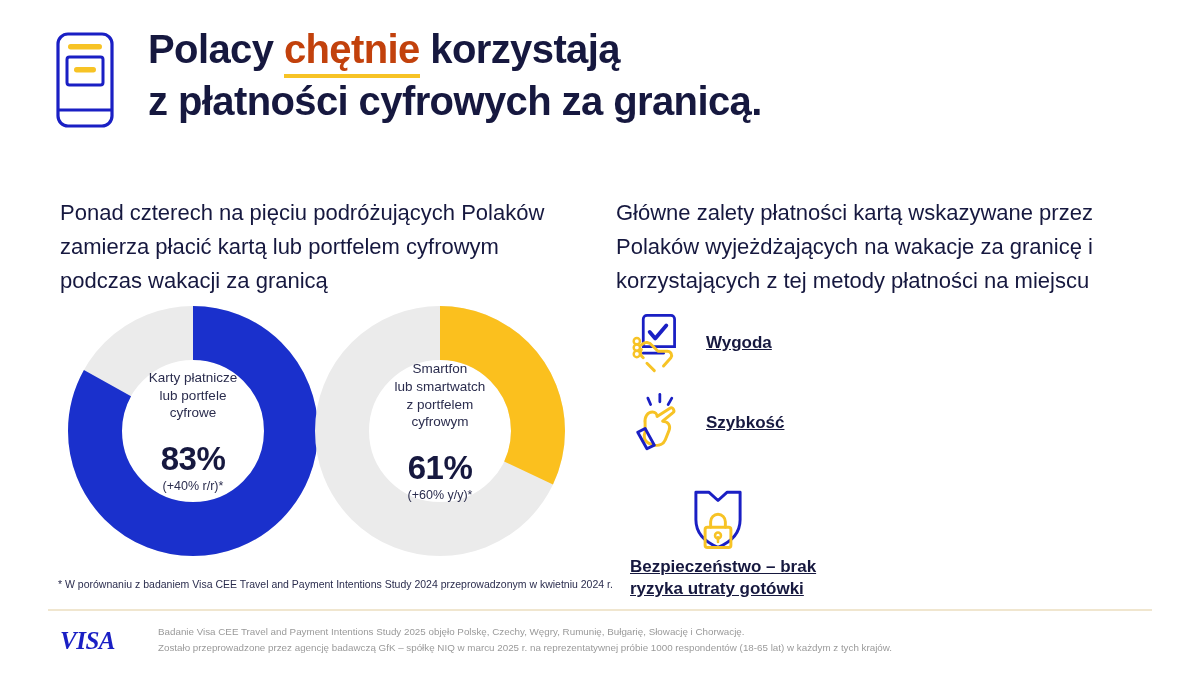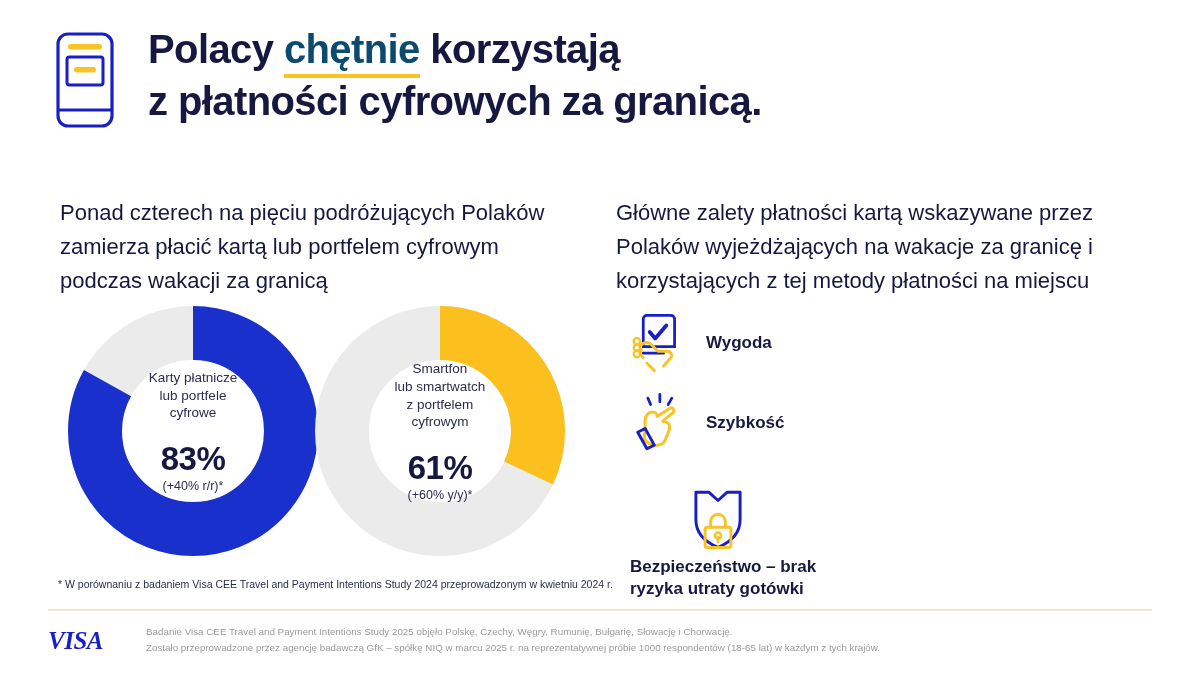--- a/index.html
+++ b/index.html
@@ -35,21 +35,21 @@
   }
   .title-line {
     font-size: 40px;
     font-weight: bold;
     color: #16183f;
     letter-spacing: -0.6px;
     line-height: 1.18;
     white-space: nowrap;
   }
   .title-hl {
-    color: #0c4a6e;
+    color: #c2410c;
     position: relative;
     display: inline-block;
     padding-bottom: 1px;
     border-bottom: 4px solid #f7c325;
   }
 
   
   .col-intro {
     position: absolute;
     font-size: 22px;
@@ -109,20 +109,21 @@
   #benefits {
     position: absolute;
     left: 620px; top: 300px;
     width: 500px;
   }
   .benefit-row {
     position: absolute;
     display: flex;
     align-items: center;
     height: 76px;
+    text-decoration: underline;
   }
   #benefit-0 { left: 0px; top: 5px; }
   #benefit-1 { left: 0px; top: 85px; }
   #benefit-2 { left: 0px; top: 180px; flex-direction: column; }
   .benefit-icon {
     width: 76px;
     height: 76px;
     flex: 0 0 76px;
     display: flex;
     align-items: center;
@@ -146,21 +147,21 @@
     white-space: nowrap;
   }
   #divider {
     position: absolute;
     left: 48px; top: 609px;
     width: 1104px; height: 1.5px;
     background: #f0e6cf;
   }
   #footer {
     position: absolute;
-    left: 48px; top: 622px;
+    left: 60px; top: 622px;
     width: 1110px;
     height: 42px;
   }
   #visa-logo {
     position: absolute;
     left: 0px; top: 6px;
     width: 84px; height: 26px;
   }
   #visa-wordmark {
     font-family: "Liberation Serif", "DejaVu Serif", serif;

